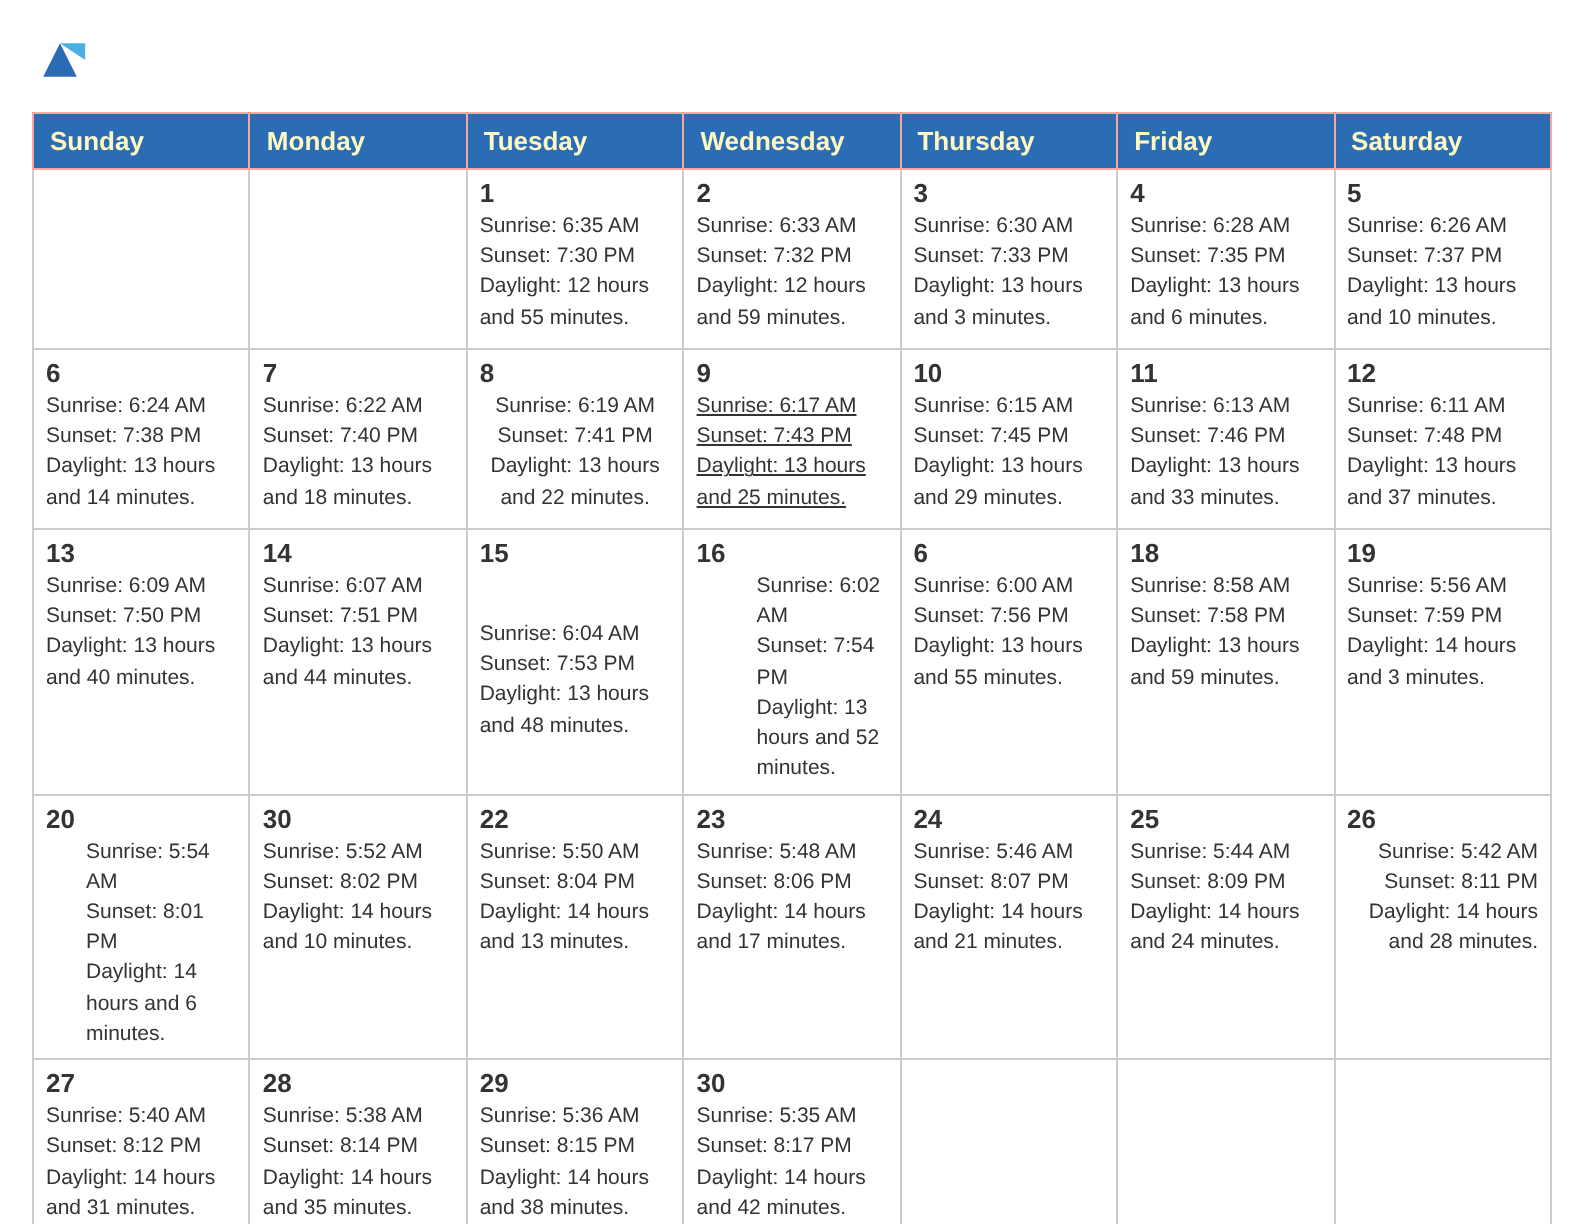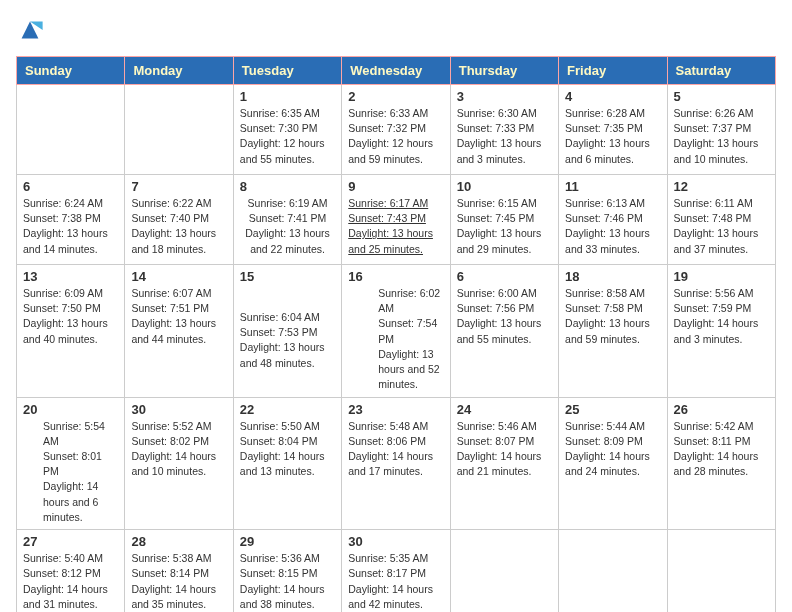--- a/index.html
+++ b/index.html
@@ -278,21 +278,21 @@
 Daylight: 14 hours and 21 minutes.</div>
         </td>
         <td>
           <div class="day-number">25</div>
           <div class="day-info" style="white-space: pre-line;">Sunrise: 5:44 AM
 Sunset: 8:09 PM
 Daylight: 14 hours and 24 minutes.</div>
         </td>
         <td>
           <div class="day-number">26</div>
-          <div class="day-info" style="white-space: pre-line;">Sunrise: 5:42 AM
+          <div class="day-info" style="white-space: pre-line; text-align: right;">Sunrise: 5:42 AM
 Sunset: 8:11 PM
 Daylight: 14 hours and 28 minutes.</div>
         </td>
       </tr>
       <tr>
         <td>
           <div class="day-number">27</div>
           <div class="day-info" style="white-space: pre-line;">Sunrise: 5:40 AM
 Sunset: 8:12 PM
 Daylight: 14 hours and 31 minutes.</div>

